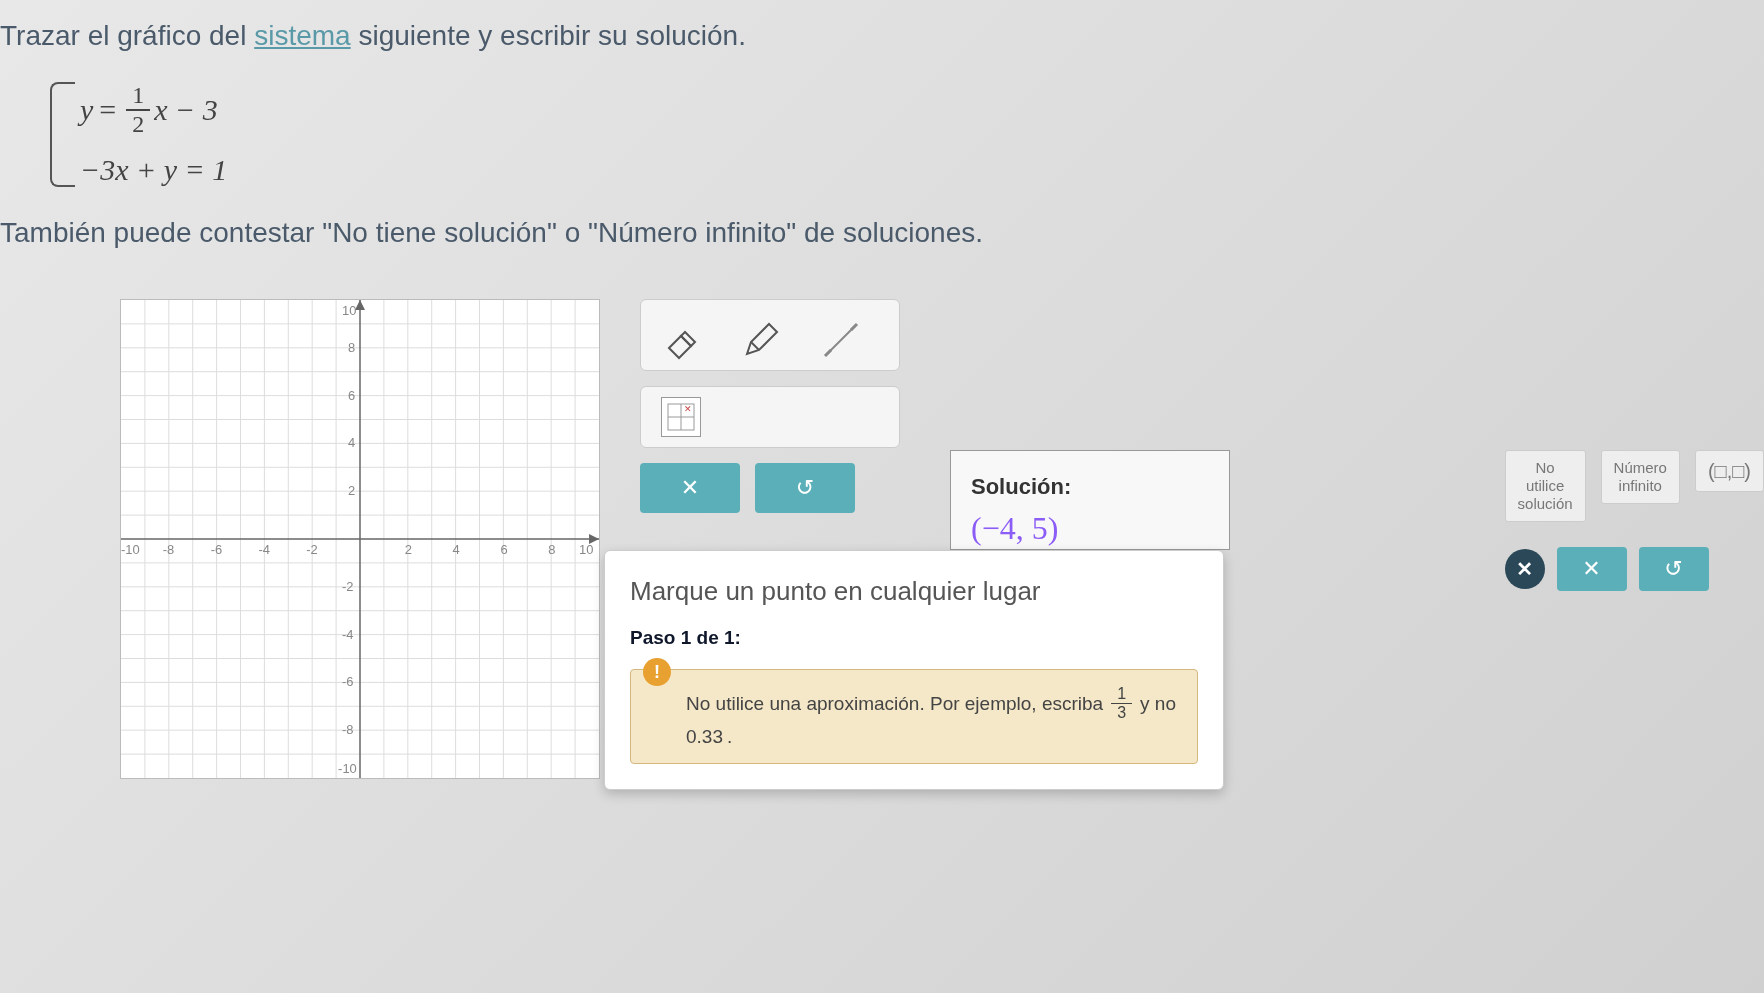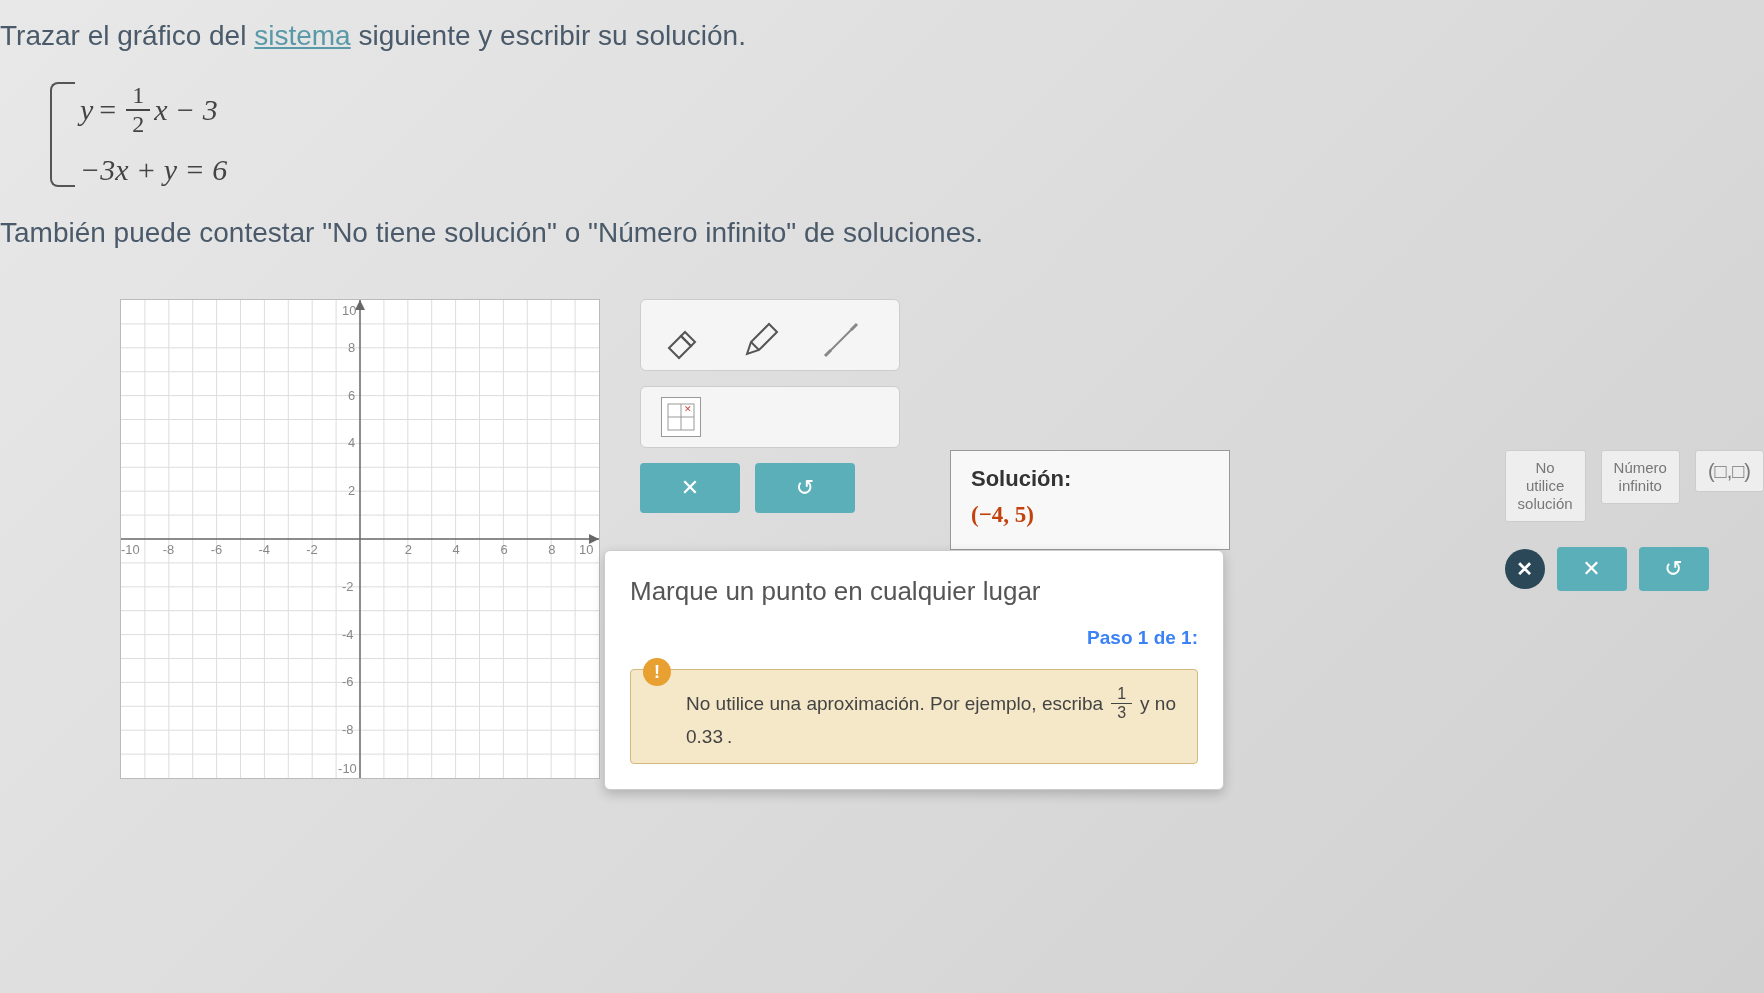--- a/index.html
+++ b/index.html
@@ -121,35 +121,34 @@
       color: #fff;
       font-size: 22px;
       cursor: pointer;
       display: flex;
       align-items: center;
       justify-content: center;
     }
     .solution-panel {
       border: 1px solid #999;
       background: #f8f8f8;
-      padding: 15px 20px;
+      padding: 23px 20px;
       width: 280px;
       height: 100px;
     }
     .solution-label {
       font-weight: bold;
       font-size: 22px;
       color: #333;
       margin-bottom: 10px;
     }
     .solution-value {
       font-family: 'Times New Roman', serif;
-      font-size: 23px;
-      color: #c2410c;
-      font-weight: bold;
+      font-size: 32px;
+      color: #8b5cf6;
     }
     .opt-btn {
       background: #eee;
       border: 1px solid #ccc;
       padding: 8px 12px;
       font-size: 15px;
       color: #777;
       text-align: center;
       cursor: pointer;
       border-radius: 3px;
@@ -187,23 +186,22 @@
     }
     .tooltip-title {
       font-size: 26px;
       color: #555;
       font-weight: 500;
       margin-bottom: 20px;
     }
     .tooltip-step {
       font-weight: bold;
       font-size: 19px;
-      color: #3b82f6;
+      color: #0f172a;
       margin-bottom: 8px;
-      text-align: right;
     }
     .tooltip-instr {
       font-size: 19px;
       color: #444;
     }
     .italic { font-style: italic; font-family: 'Times New Roman', serif; }
     .warning-box {
       margin-top: 20px;
       background: #f5e8c8;
       border: 1px solid #d4b880;
@@ -258,21 +256,21 @@
   <div class="brace"></div>
   <div class="equation">
     <span>y</span>
     <span style="font-style:normal;margin:0 6px;">=</span>
     <span class="fraction">
       <span class="num">1</span>
       <span class="den">2</span>
     </span>
     <span>x − 3</span>
   </div>
-  <div class="equation">−3x + y = 6</div>
+  <div class="equation">−3x + y = 1</div>
 </div>
 
 <div class="subtext">También puede contestar "No tiene solución" o "Número infinito" de soluciones.</div>
 
 <div class="main-area">
   <div class="graph-container">
     <svg class="graph-svg" viewBox="0 0 480 480">
       <g stroke="#ddd" stroke-width="1">
         <line x1="24" y1="0" x2="24" y2="480"></line>
           <line x1="48" y1="0" x2="48" y2="480"></line>

